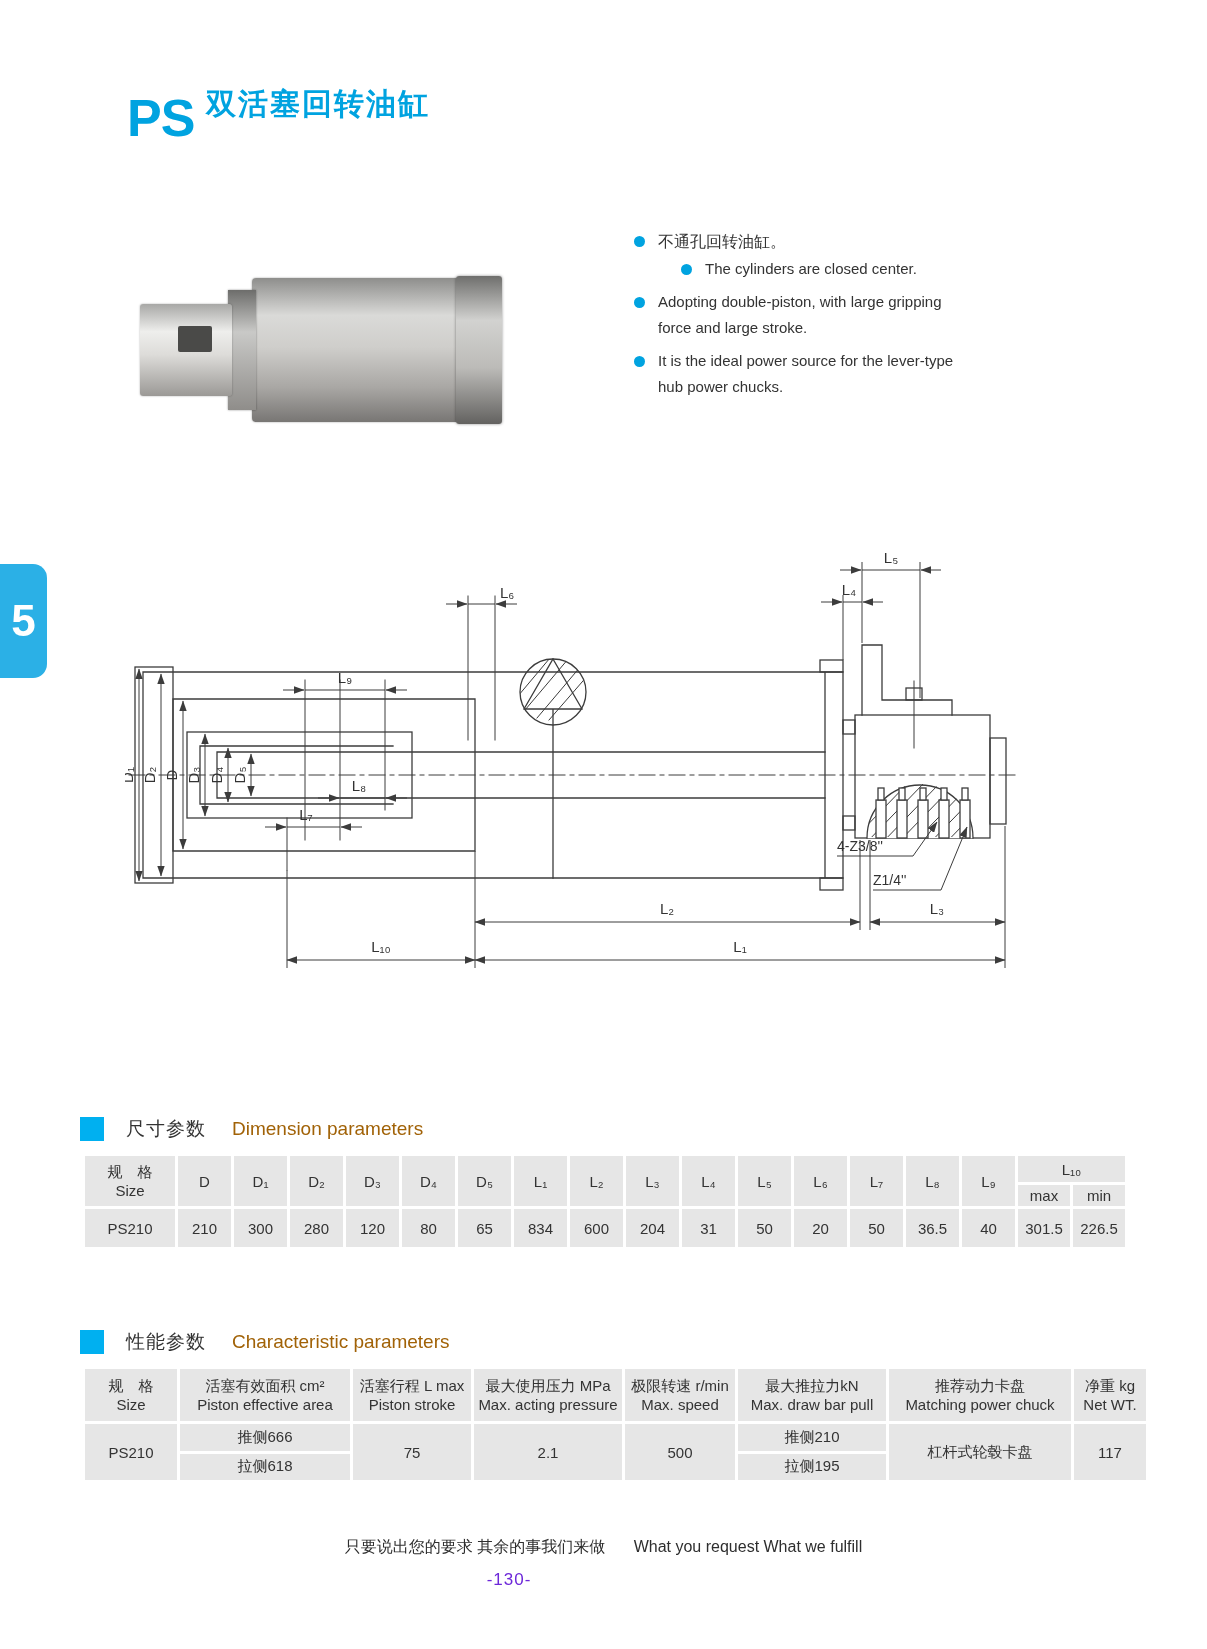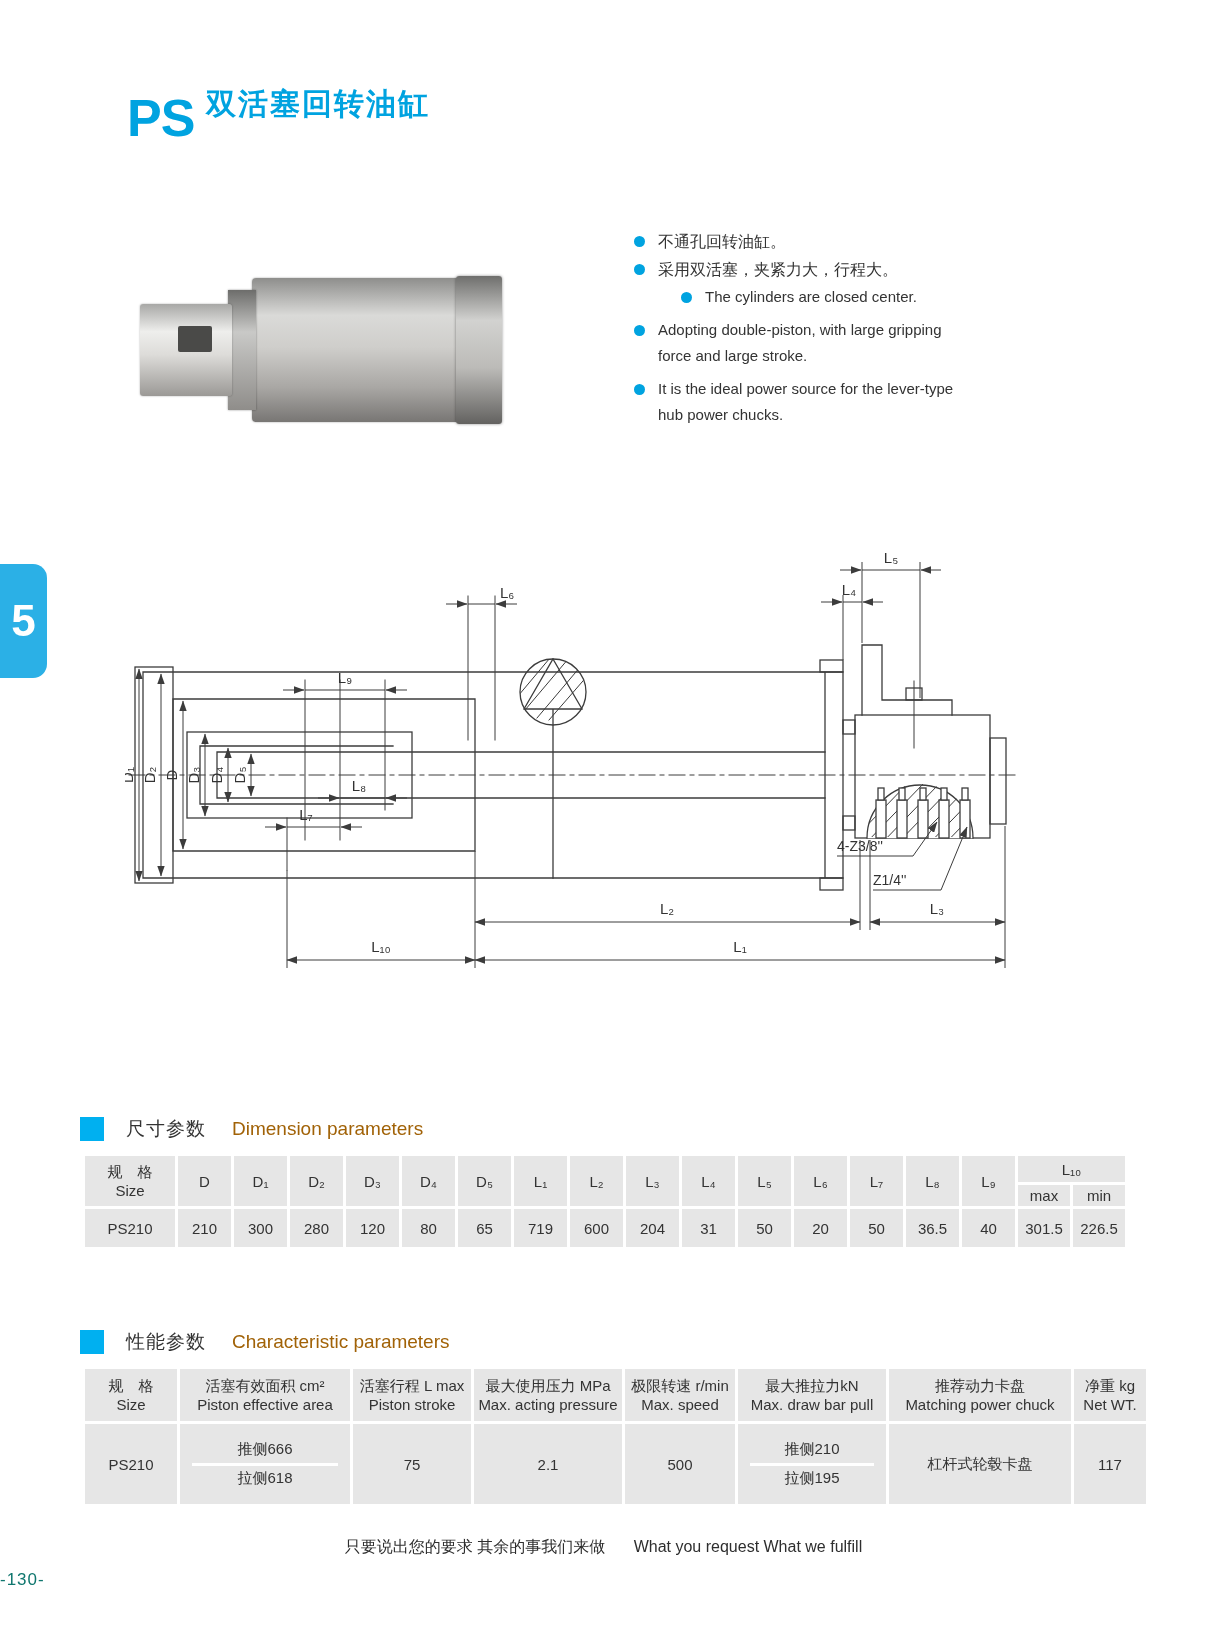--- a/index.html
+++ b/index.html
@@ -51,27 +51,27 @@
   th,td{background:var(--cell);font-weight:normal;text-align:center;vertical-align:middle;
     font-size:15px;color:#333;padding:0 2px;}
   #dim-table{left:82px;top:1153px;}
   #dim-table thead tr.r1 th{height:26px;}
   #dim-table thead tr.r2 th{height:21px;}
   #dim-table tbody td{height:38px;}
   #char-table{left:82px;top:1366px;}
   #char-table th{height:52px;line-height:1.35;}
   #char-table tbody td{height:56px;}
   .hdr2 div{line-height:1.3;}
-  td.split{padding:12px;text-align:right;}
+  td.split{padding:0;text-align:right;}
   td.split .part{height:26px;display:flex;align-items:center;justify-content:center;}
   td.split .part.top{border-bottom:3px solid #fff;}
   
   .footer{left:0;top:1537px;width:1207px;text-align:center;font-size:16px;color:#2e2e2e;}
   .footer span{margin:0 12px;}
-  .pageno{left:0;top:1570px;width:1018px;font-size:17px;color:#0f766e;letter-spacing:1px;}
+  .pageno{left:0;top:1570px;width:1018px;text-align:center;font-size:17px;color:#6d28d9;letter-spacing:1px;}
 </style>
 </head>
 <body>
 
 <div class="page" style="--accent: #00a3e0; --tab: #2bb0e6; --cell: #e6e6e6;">
 
   <div class="abs ps-code">PS</div>
   <div class="abs title-zh">双活塞回转油缸</div>
 
   <div class="abs photo">
@@ -80,24 +80,20 @@
     <div class="ph-collar"></div>
     <div class="ph-nose">
       <div class="ph-nose-detail"></div>
     </div>
   </div>
 
   <div class="abs features">
       <div class="feature zh">
         <span class="dot"></span>
         <span class="txt">不通孔回转油缸。</span>
-      </div>
-      <div class="feature zh">
-        <span class="dot"></span>
-        <span class="txt">采用双活塞，夹紧力大，行程大。</span>
       </div>
       <div class="feature en first">
         <span class="dot"></span>
         <span class="txt">The cylinders are closed center.</span>
       </div>
       <div class="feature en">
         <span class="dot"></span>
         <span class="txt">Adopting double-piston, with large gripping force and large stroke.</span>
       </div>
       <div class="feature en">
@@ -305,21 +301,21 @@
       </thead>
     <tbody>
         <tr>
           <td>PS210</td>
           <td>210</td>
           <td>300</td>
           <td>280</td>
           <td>120</td>
           <td>80</td>
           <td>65</td>
-          <td>719</td>
+          <td>834</td>
           <td>600</td>
           <td>204</td>
           <td>31</td>
           <td>50</td>
           <td>20</td>
           <td>50</td>
           <td>36.5</td>
           <td>40</td>
           <td>301.5</td>
           <td>226.5</td>

